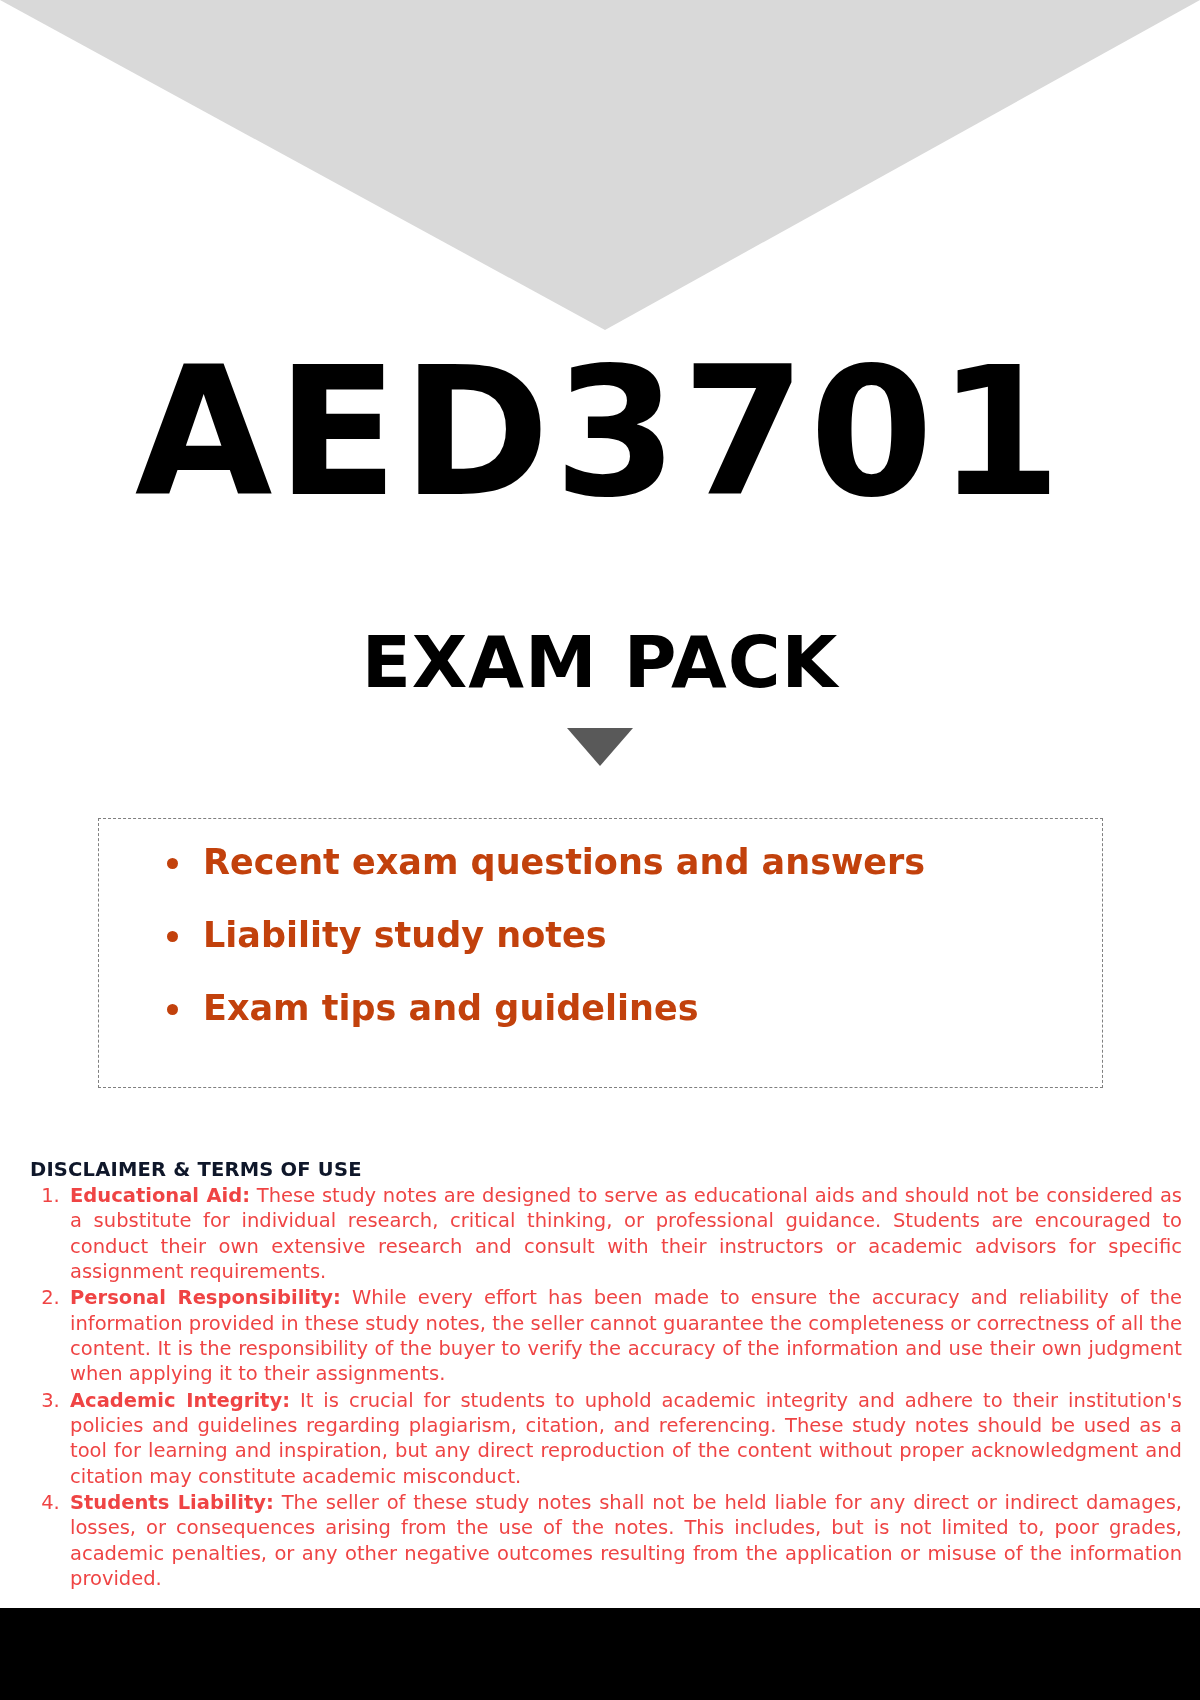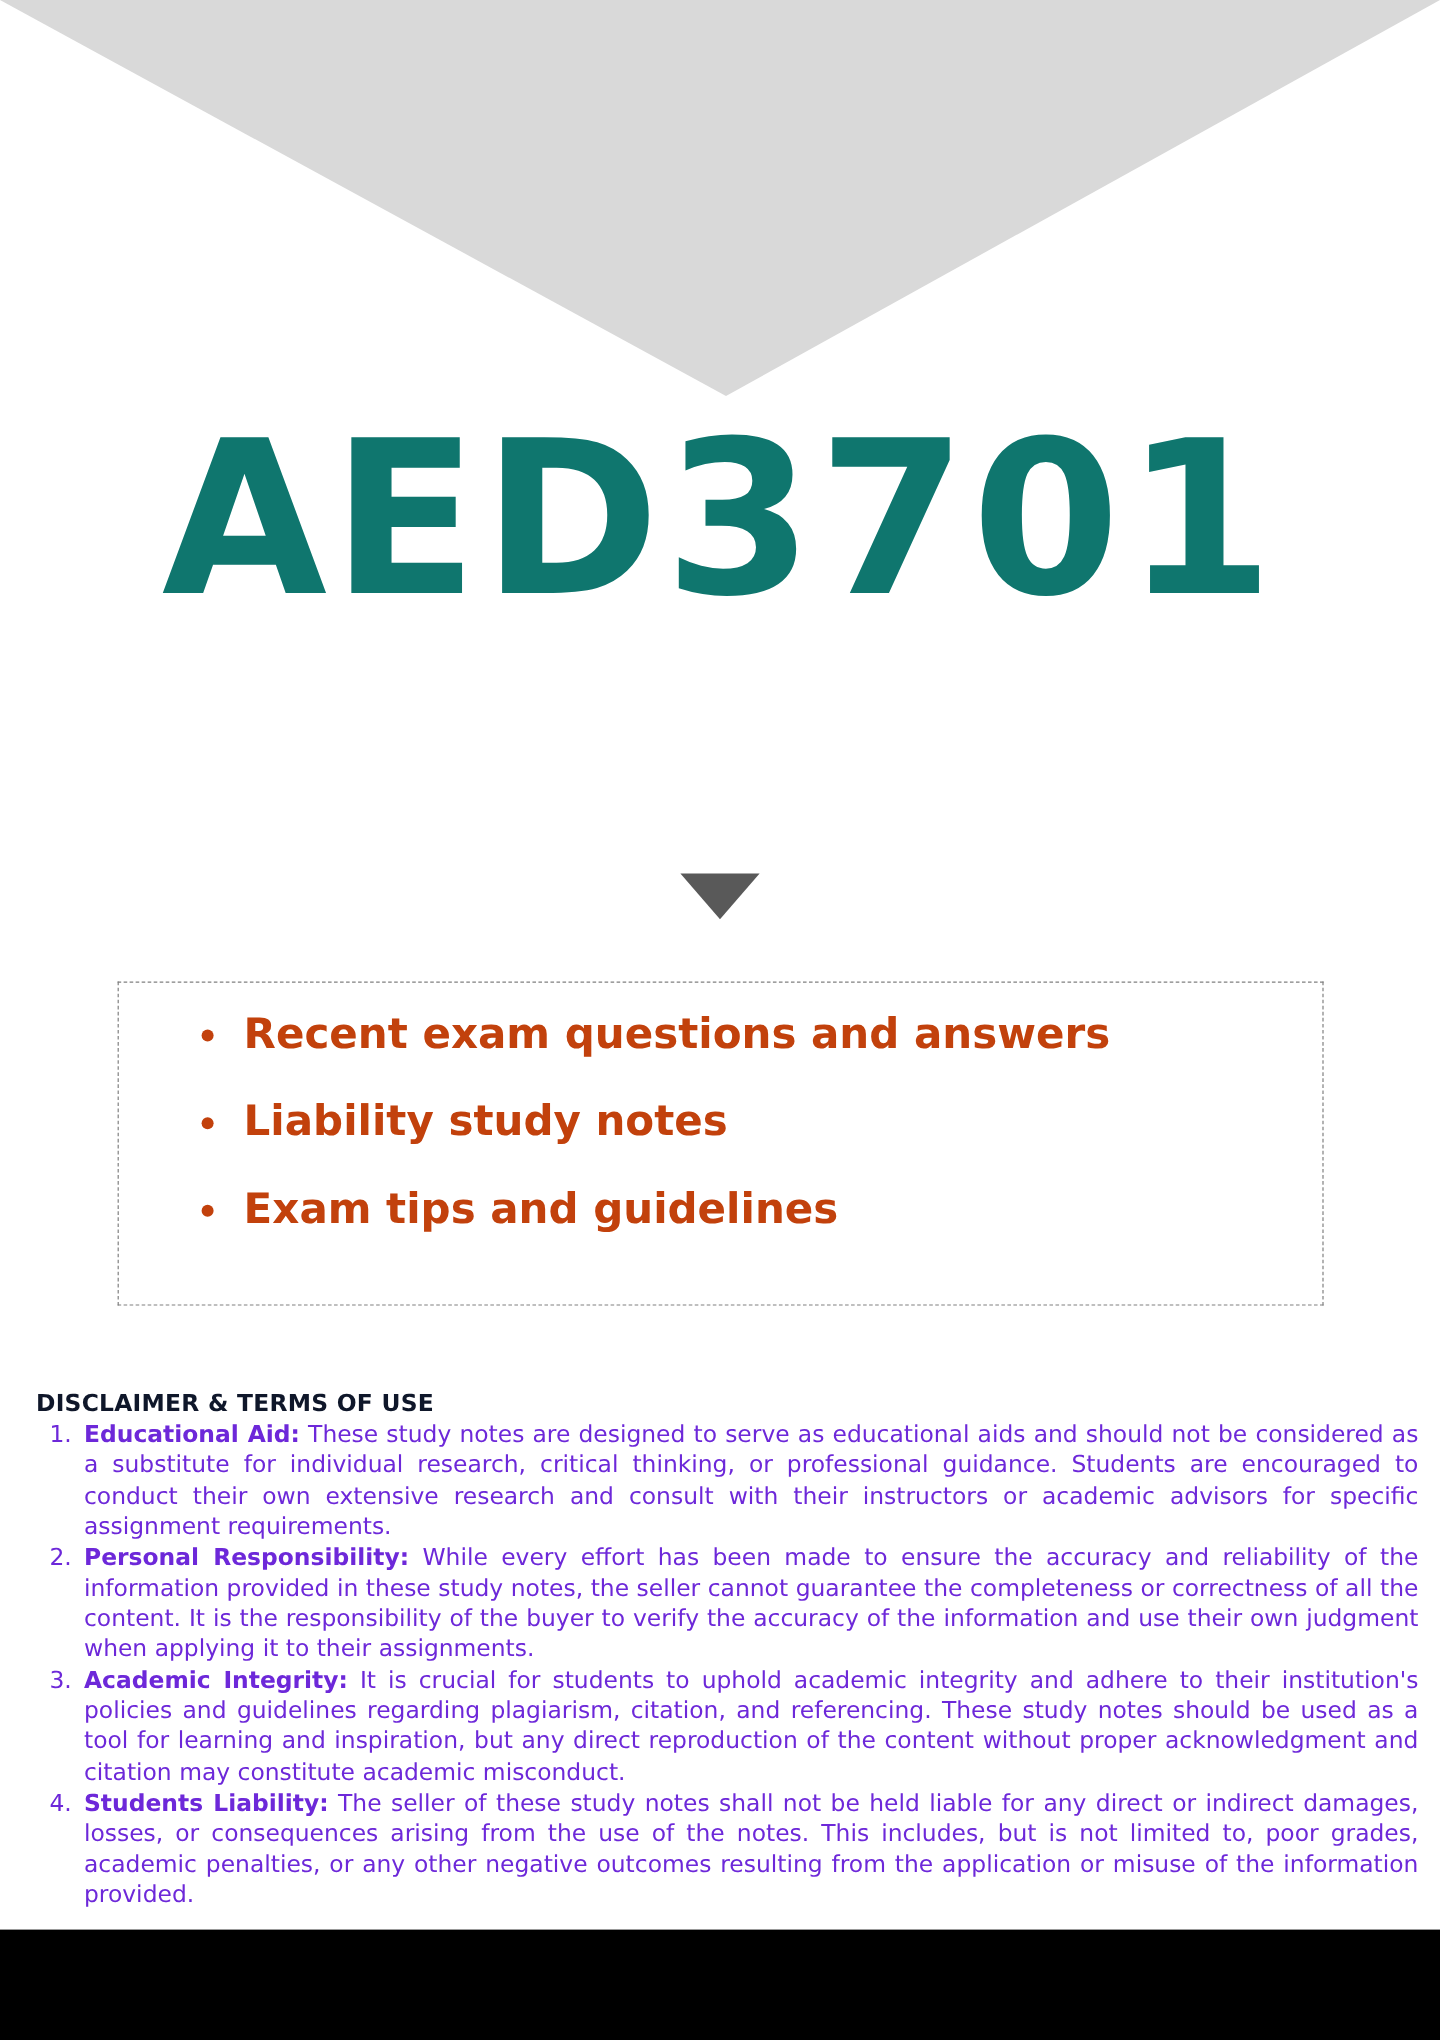--- a/index.html
+++ b/index.html
@@ -31,21 +31,21 @@
     position: absolute;
     top: 340px;
     left: 0;
     width: 1200px;
     text-align: center;
     font-family: "DejaVu Sans", sans-serif;
     font-weight: bold;
     font-size: 178px;
     letter-spacing: 4px;
     line-height: 1.05;
-    color: #0f766e;
+    color: #000000;
   }
   .subtitle {
     position: absolute;
     top: 620px;
     left: 0;
     width: 1200px;
     text-align: center;
     font-family: "DejaVu Sans", sans-serif;
     font-weight: bold;
     font-size: 72px;
@@ -104,21 +104,21 @@
   }
   ol.terms {
     margin: 0;
     padding-left: 44px;
     list-style: decimal;
   }
   ol.terms li {
     font-family: "DejaVu Sans", sans-serif;
     font-size: 19.5px;
     line-height: 1.30;
-    color: #6d28d9;
+    color: #ef4444;
     text-align: justify;
     margin-bottom: 1px;
     padding-left: 4px;
   }
   ol.terms li .lead {
     font-weight: bold;
   }
   .footer-bar {
     position: absolute;
     left: 0;
@@ -130,20 +130,21 @@
 </style>
 </head>
 <body>
 
 <div class="page">
 
   <div class="banner-inner"></div>
 
   <div class="title">AED3701</div>
 
+  <div class="subtitle">EXAM PACK</div>
 
   <div class="arrow-down"></div>
 
   <div class="features-box">
     <ul class="features-list">
       <li>Recent exam questions and answers</li>
       <li>Liability study notes</li>
       <li>Exam tips and guidelines</li>
     </ul>
   </div>

